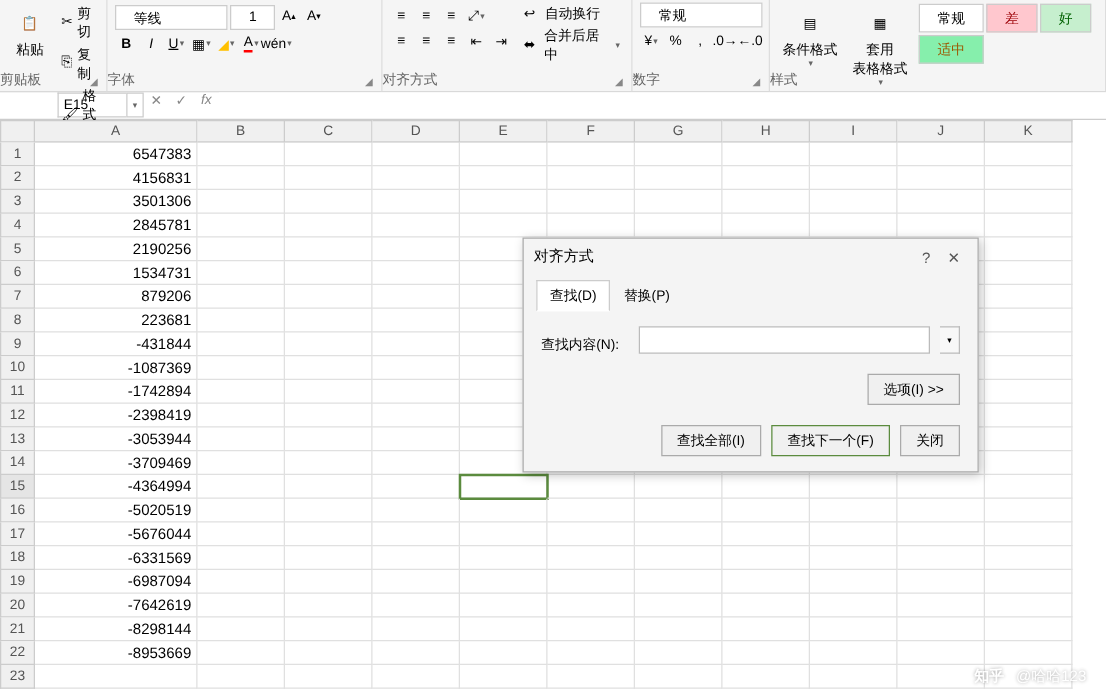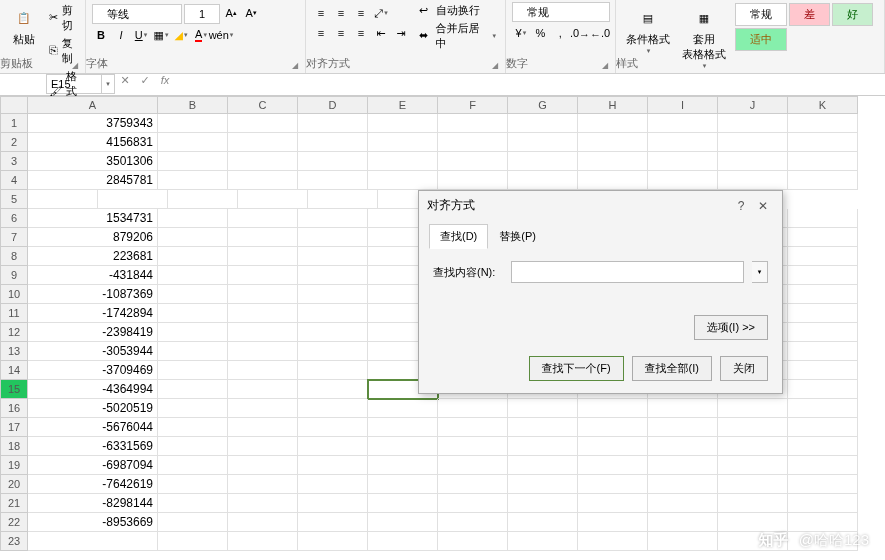--- a/index.html
+++ b/index.html
@@ -37,46 +37,46 @@
 .formula-input { flex: 1; height: 20px; border: none; padding: 0 4px; font-size: 11px; }
 
 
 .grid { position: relative; }
 .col-headers { display: flex; height: 18px; }
 .corner { width: 28px; border: 1px solid #ccc; background: #f0f0f0; }
 .col-h { border: 1px solid #ccc; border-left: none; background: #f0f0f0; text-align: center; font-size: 11px; color: #555; line-height: 17px; }
 .rows { }
 .row { display: flex; height: 19px; }
 .row-h { width: 28px; border: 1px solid #ccc; border-top: none; background: #f0f0f0; text-align: center; font-size: 11px; color: #555; line-height: 18px; }
-.row-h.active { background: #22c55e; }
+.row-h.active { background: #e5e5e5; }
 .cell { border-right: 1px solid #e0e0e0; border-bottom: 1px solid #e0e0e0; padding: 0 4px; font-size: 12px; line-height: 18px; text-align: right; overflow: hidden; white-space: nowrap; }
 .cell.selected { outline: 2px solid #5b8b3e; outline-offset: -1px; }
 .col-A { width: 130px; } .col-B { width: 70px; } .col-C { width: 70px; } .col-D { width: 70px; }
 .col-E { width: 70px; } .col-F { width: 70px; } .col-G { width: 70px; } .col-H { width: 70px; }
 .col-I { width: 70px; } .col-J { width: 70px; } .col-K { width: 70px; }
 
 
 .dialog { position: absolute; left: 418px; top: 190px; width: 365px; background: #f4f4f4; border: 1px solid #aaa; box-shadow: 2px 2px 8px rgba(0,0,0,0.25); }
 .dlg-title { display: flex; align-items: center; padding: 6px 8px; font-size: 12px; }
 .dlg-title span:first-child { flex: 1; }
 .dlg-ctrl { width: 22px; text-align: center; cursor: pointer; color: #555; font-size: 12px; }
 .dlg-tabs { display: flex; gap: 0; padding: 4px 10px 0; }
 .dlg-tab { padding: 4px 10px; font-size: 11px; cursor: pointer; border: 1px solid transparent; }
 .dlg-tab.active { background: #fff; border-color: #ccc; border-bottom-color: #fff; }
 .dlg-body { padding: 12px 14px; }
-.dlg-row { display: flex; align-items: center; gap: 8px; margin-bottom: 20px; }
+.dlg-row { display: flex; align-items: flex-end; gap: 8px; margin-bottom: 4px; }
 .dlg-label { font-size: 11px; width: 70px; }
 .dlg-input { flex: 1; height: 22px; border: 1px solid #bbb; background: #fff; padding: 0 4px; font-size: 11px; }
 .dlg-input-drop { width: 16px; height: 22px; border: 1px solid #bbb; border-left: none; background: #f8f8f8; font-size: 7px; display: flex; align-items: center; justify-content: center; cursor: pointer; }
 .dlg-btns { display: flex; justify-content: flex-end; gap: 8px; padding: 8px 14px 12px; }
 .dlg-btn { padding: 4px 12px; font-size: 11px; border: 1px solid #aaa; background: #f0f0f0; cursor: pointer; }
 .dlg-btn.primary { border-color: #5b8b3e; }
 .opt-row { display: flex; justify-content: flex-end; padding: 0 14px 8px; }
 
-.watermark { position: absolute; right: 16px; bottom: 10px; color: #fff; font-size: 15px; opacity: 0.75; text-shadow: 0 0 3px rgba(0,0,0,0.5); }
+.watermark { position: absolute; right: 16px; bottom: 10px; color: #fff; font-size: 12px; opacity: 0.75; text-shadow: 0 0 3px rgba(0,0,0,0.5); }
 .wm-logo { font-weight: bold; margin-right: 6px; }
 </style>
 </head>
 <body>
 
 <div class="ribbon">
 
   <div class="ribbon-group" style="width:86px">
     <div class="ribbon-top">
       <div class="rb-btn rb-btn-lg">
@@ -231,21 +231,21 @@
       <div class="col-h col-F">F</div>
       <div class="col-h col-G">G</div>
       <div class="col-h col-H">H</div>
       <div class="col-h col-I">I</div>
       <div class="col-h col-J">J</div>
       <div class="col-h col-K">K</div>
     </div>
   <div class="rows">
       <div class="row">
         <div class="row-h">1</div>
-        <div class="cell col-A">3759343</div>
+        <div class="cell col-A">6547383</div>
         <div class="cell col-B"></div>
         <div class="cell col-C"></div>
         <div class="cell col-D"></div>
         <div class="cell col-E"></div>
         <div class="cell col-F"></div>
         <div class="cell col-G"></div>
         <div class="cell col-H"></div>
         <div class="cell col-I"></div>
         <div class="cell col-J"></div>
         <div class="cell col-K"></div>
@@ -287,20 +287,21 @@
         <div class="cell col-E"></div>
         <div class="cell col-F"></div>
         <div class="cell col-G"></div>
         <div class="cell col-H"></div>
         <div class="cell col-I"></div>
         <div class="cell col-J"></div>
         <div class="cell col-K"></div>
       </div>
       <div class="row">
         <div class="row-h">5</div>
+        <div class="cell col-A">2190256</div>
         <div class="cell col-B"></div>
         <div class="cell col-C"></div>
         <div class="cell col-D"></div>
         <div class="cell col-E"></div>
         <div class="cell col-F"></div>
         <div class="cell col-G"></div>
         <div class="cell col-H"></div>
         <div class="cell col-I"></div>
         <div class="cell col-J"></div>
         <div class="cell col-K"></div>
@@ -574,22 +575,22 @@
     <div class="dlg-row">
       <span class="dlg-label">查找内容(N):</span>
       <input class="dlg-input" value="" style="">
       <div class="dlg-input-drop">▾</div>
     </div>
   </div>
   <div class="opt-row">
     <button class="dlg-btn">选项(I) &gt;&gt;</button>
   </div>
   <div class="dlg-btns">
+    <button class="dlg-btn">查找全部(I)</button>
     <button class="dlg-btn primary">查找下一个(F)</button>
-    <button class="dlg-btn">查找全部(I)</button>
     <button class="dlg-btn">关闭</button>
   </div>
 </div>
 
 <div class="watermark">
   <span class="wm-logo">知乎</span>
   <span>@哈哈123</span>
 </div>
 
 </body></html>

